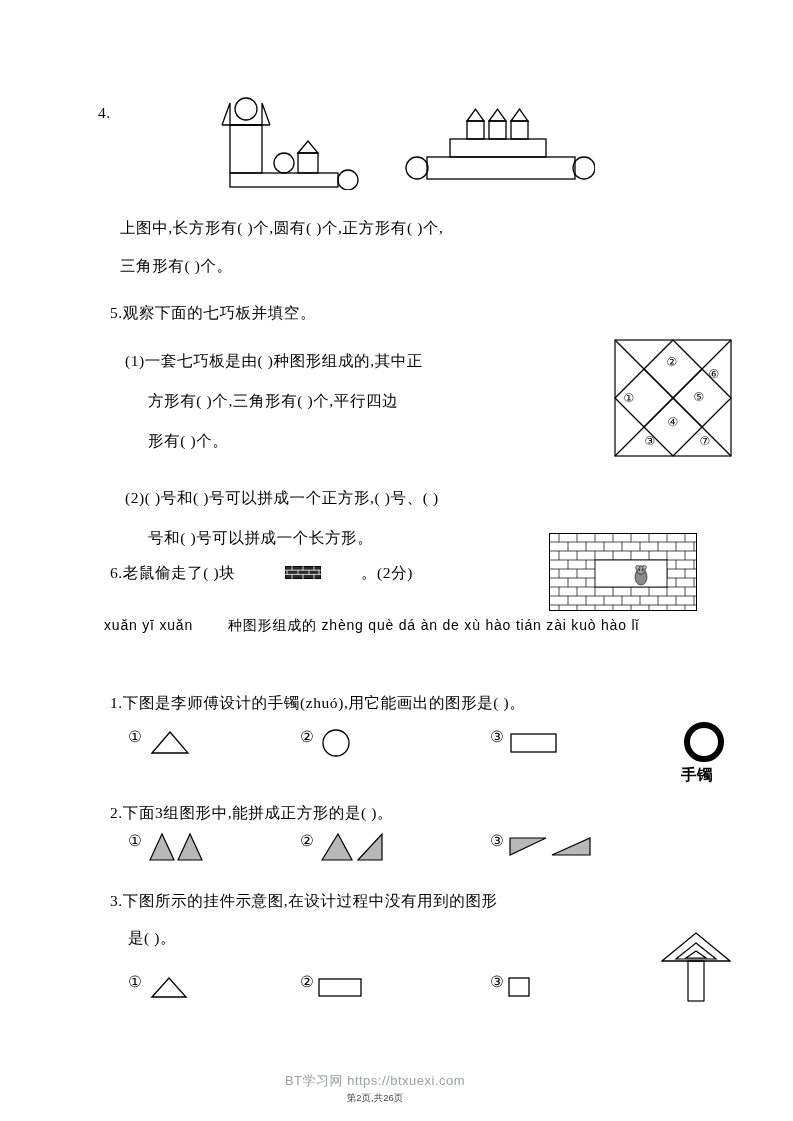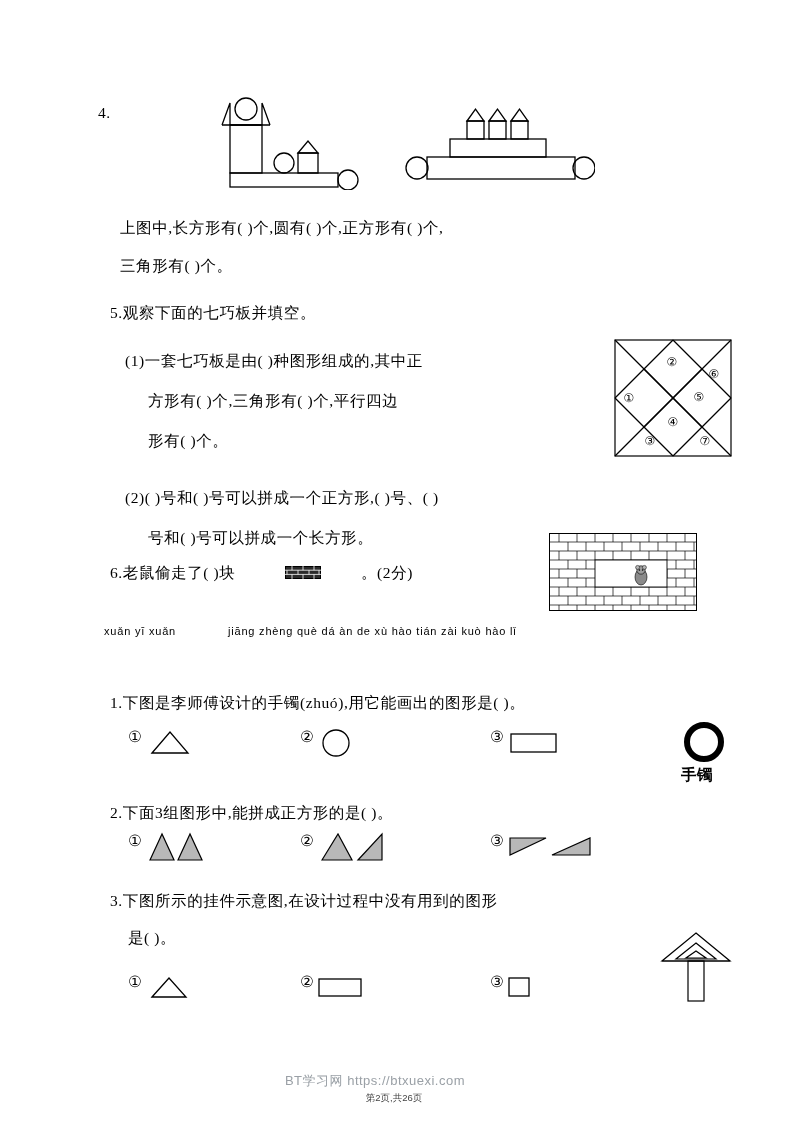--- a/index.html
+++ b/index.html
@@ -24,24 +24,23 @@
   .blk { position: absolute; }
   .txt {
     font-family: "Liberation Serif", serif;
     font-size: 15.5px;
     letter-spacing: 0.6px;
     line-height: 26px;
     white-space: nowrap;
   }
   .pinyin {
     font-family: "Liberation Sans", sans-serif;
-    font-size: 11px;
+    font-size: 14px;
     letter-spacing: 0.8px;
     white-space: nowrap;
-    margin-top: 8px;
   }
   .sec-title {
     font-size: 18px;
     font-weight: bold;
     letter-spacing: 2px;
     white-space: nowrap;
   }
   .sec-title .pts { font-size: 15.5px; font-weight: bold; letter-spacing: 0.5px; }
   .opt { font-size: 15.5px; }
   svg { display: block; }
@@ -52,21 +51,20 @@
     font-family: "Liberation Sans", sans-serif;
   }
   .wm {
     color: #9aa0a6;
     font-size: 13px;
     letter-spacing: 0.5px;
   }
   .pg {
     color: #444;
     font-size: 9.5px;
-    padding-left: 19px;
   }
 </style>
 </head>
 <body>
 
 <div class="page">
 
   <div class="blk txt" style="left:98px; top:100px;">4.</div>
 
   <div class="blk" style="left:200px; top:95px;">
@@ -189,21 +187,21 @@
         <circle cx="6" cy="4" r="4.2" fill="#9d9d9d" stroke="#000" stroke-width="0.6"></circle>
         <circle cx="2.6" cy="1.4" r="2" fill="#b5b5b5" stroke="#000" stroke-width="0.5"></circle>
         <circle cx="9.4" cy="1.4" r="2" fill="#b5b5b5" stroke="#000" stroke-width="0.5"></circle>
         <circle cx="4.4" cy="4" r="0.8" fill="#000"></circle>
         <circle cx="7.6" cy="4" r="0.8" fill="#000"></circle>
       </g>
     </svg>
   </div>
 
   <div class="blk pinyin" style="left:104px; top:617px;">xuǎn  yī  xuǎn</div>
-  <div class="blk pinyin" style="left:228px; top:617px;">jiāng zhèng què dá àn de xù hào tián zài kuò hào lǐ</div>
+  <div class="blk pinyin" style="left:228px; top:617px;">种图形组成的 zhèng què dá àn de xù hào tián zài kuò hào lǐ</div>
 
 
   <div class="blk txt" style="left:110px; top:690px;">1.下图是李师傅设计的手镯(zhuó),用它能画出的图形是(         )。</div>
 
   <div class="blk opt" style="left:128px; top:728px;">①</div>
   <div class="blk" style="left:148px; top:729px;">
     <svg width="44" height="26" viewBox="0 0 44 26">
         <path d="M4 24 L22 3 L40 24 Z" fill="none" stroke="#000" stroke-width="1.3"></path>
       </svg>
   </div>

